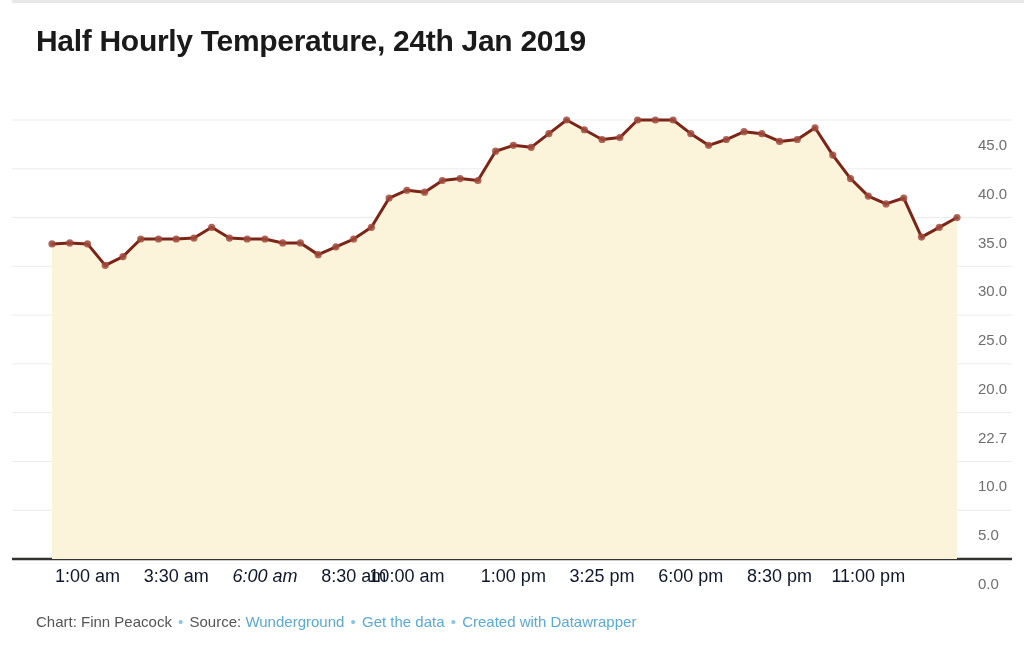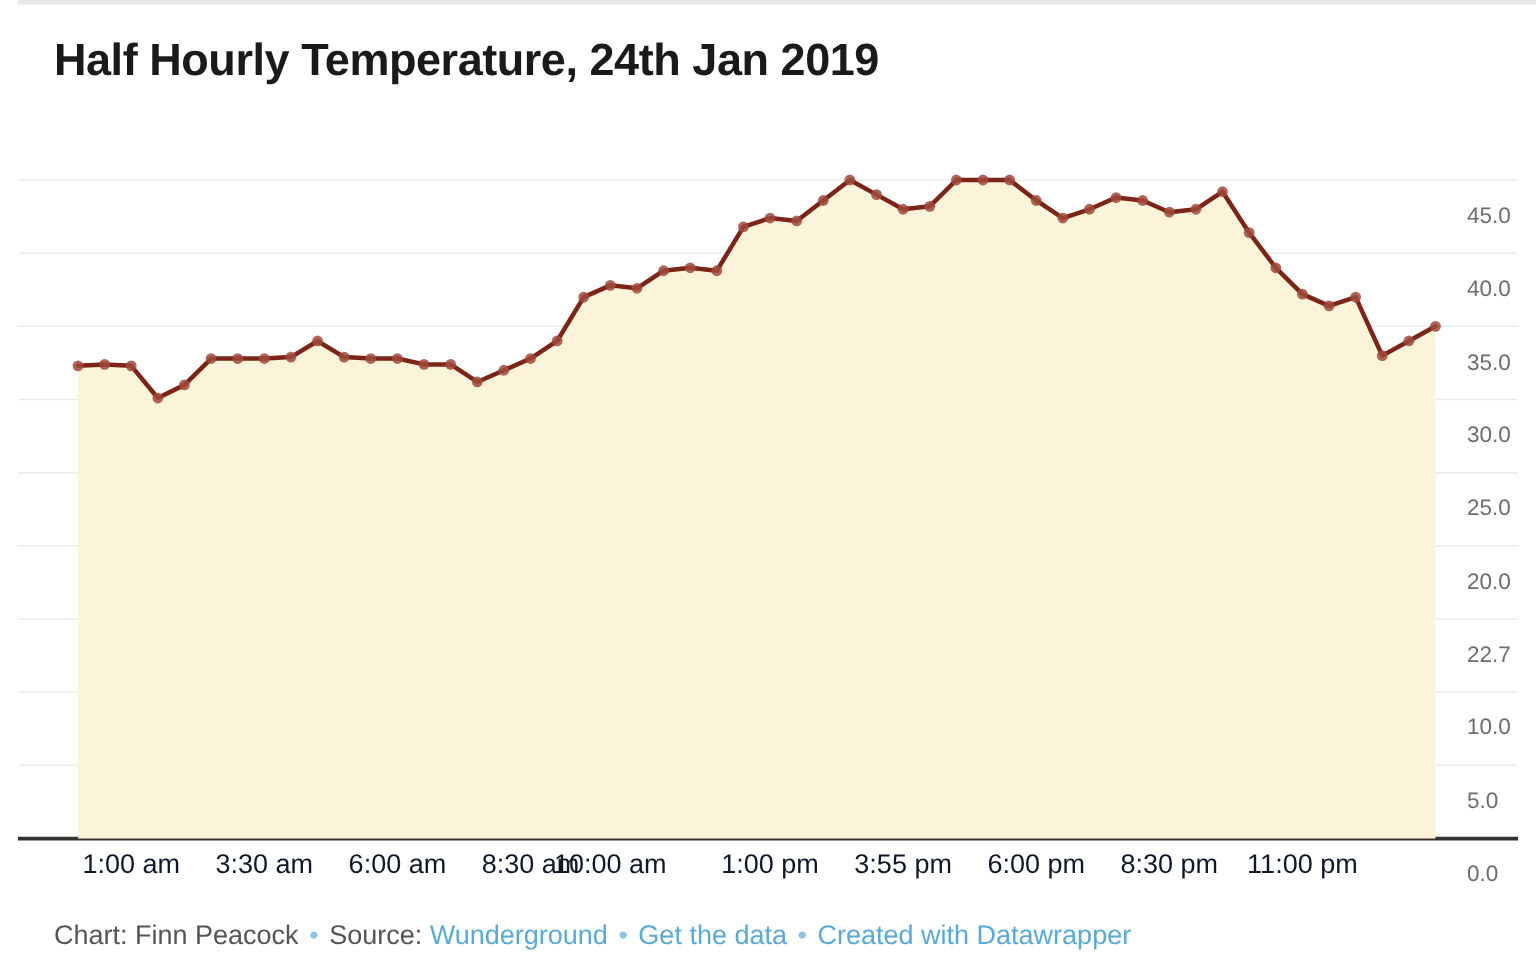--- a/index.html
+++ b/index.html
@@ -87,21 +87,21 @@
     font-size: 18px;
     color: #0f172a;
     transform: translateX(-50%);
     white-space: nowrap;
     top: 0;
   }
   .footer {
     position: absolute;
     left: 24px;
     top: 613px;
-    font-size: 18px;
+    font-size: 15px;
     color: #555555;
     white-space: nowrap;
   }
   .footer a {
     color: #5aa9d6;
     text-decoration: none;
   }
   .footer .sep {
     color: #8fc5e0;
     padding: 0 2px;
@@ -203,25 +203,25 @@
         <div class="ytick-label" style="top: 300.667px;">22.7</div>
         <div class="ytick-label" style="top: 349.444px;">10.0</div>
         <div class="ytick-label" style="top: 398.222px;">5.0</div>
         <div class="ytick-label" style="top: 447px;">0.0</div>
       </div>
   </div>
 
   <div class="xaxis" id="xaxis">
       <div class="xtick-label" style="left: 75.4902px;">1:00 am</div>
       <div class="xtick-label" style="left: 164.216px;">3:30 am</div>
-      <div class="xtick-label" style="left: 252.941px;">6:00 am</div>
+      <div class="xtick-label" style="left: 252.941px; font-style: italic;">6:00 am</div>
       <div class="xtick-label" style="left: 341.667px;">8:30 am</div>
       <div class="xtick-label" style="left: 394.902px;">10:00 am</div>
       <div class="xtick-label" style="left: 501.373px;">1:00 pm</div>
-      <div class="xtick-label" style="left: 590.098px;">3:55 pm</div>
+      <div class="xtick-label" style="left: 590.098px;">3:25 pm</div>
       <div class="xtick-label" style="left: 678.824px;">6:00 pm</div>
       <div class="xtick-label" style="left: 767.549px;">8:30 pm</div>
       <div class="xtick-label" style="left: 856.275px;">11:00 pm</div>
     </div>
 
   <div class="footer">
     <span class="plain">Chart: Finn Peacock</span>
     <span class="sep">•</span>
     <span class="plain">Source:</span>
     <a href="#">Wunderground</a>

